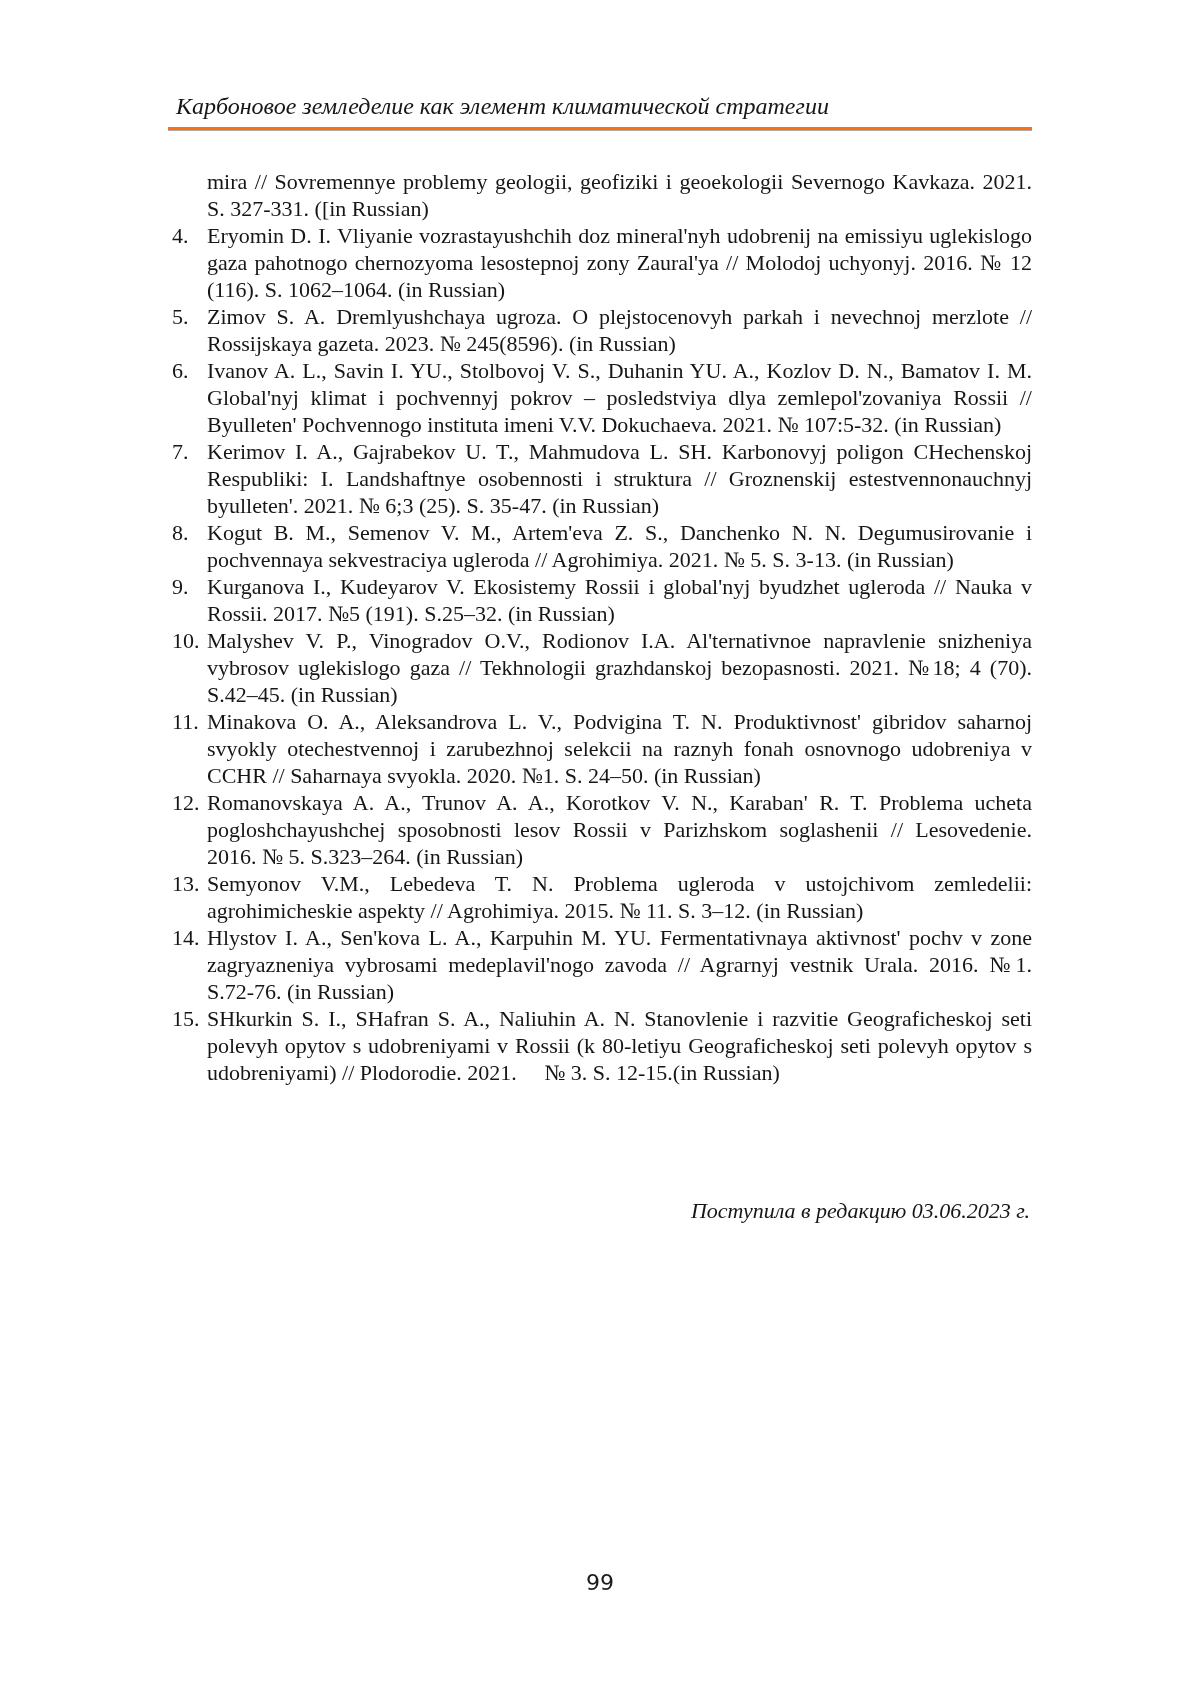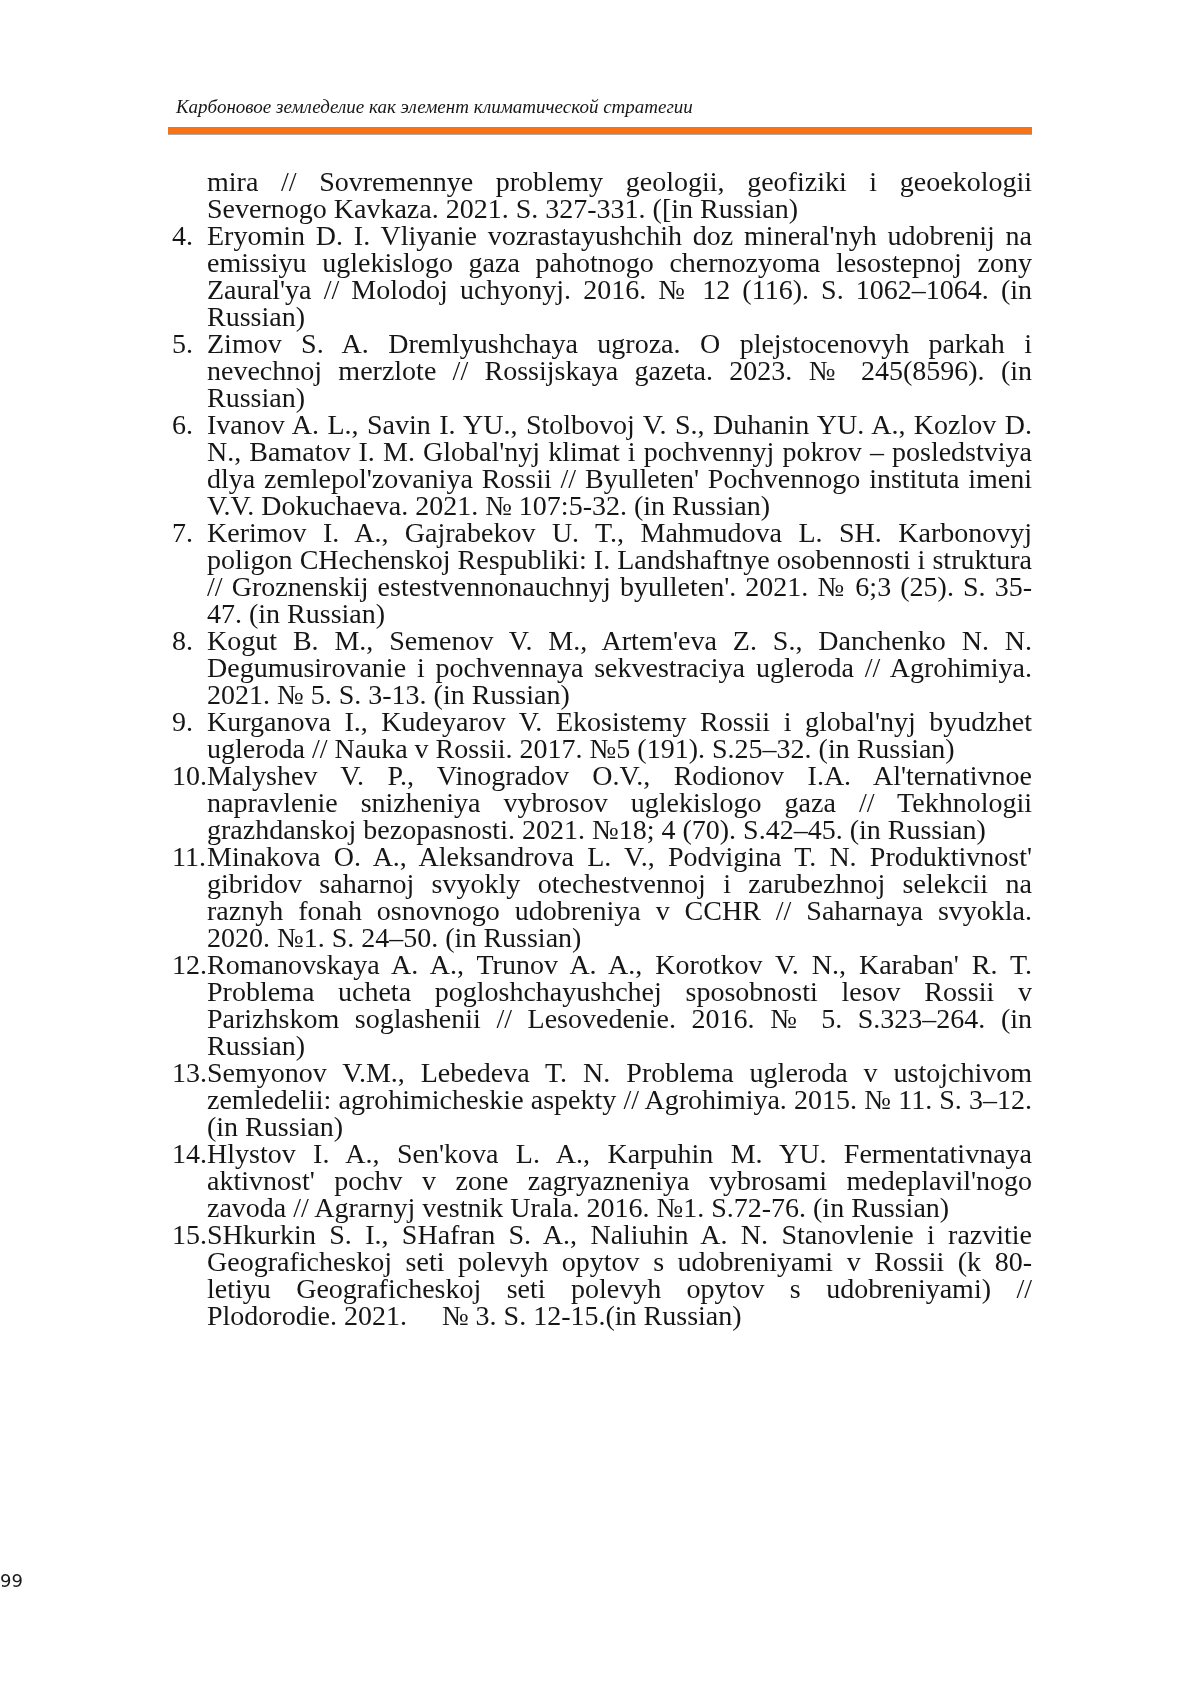--- a/index.html
+++ b/index.html
@@ -17,31 +17,31 @@
     overflow: hidden;
   }
   .running-header {
     position: absolute;
     left: 168px;
     top: 94px;
     width: 864px;
     box-sizing: border-box;
     padding: 0 0 8px 8px;
     font-style: italic;
-    font-size: 19px;
+    font-size: 24px;
     line-height: 25px;
-    border-bottom: 7px solid #f97316;
+    border-bottom: 3px solid #f97316;
     box-shadow: 0 1px 0 #aaaaaa;
   }
   .refs {
     position: absolute;
     left: 160px;
     top: 168px;
     width: 872px;
-    font-size: 28px;
+    font-size: 22px;
     line-height: 27px;
     text-align: justify;
   }
   .ref-cont {
     margin-left: 47px;
   }
   .ref-item {
     padding-left: 47px;
     font-family: Liberation Serif, serif;
   }
@@ -60,23 +60,23 @@
     font-style: italic;
     font-size: 22px;
     line-height: 27px;
     text-align: right;
   }
   .page-num {
     position: absolute;
     left: 0;
     top: 1570px;
     width: 100%;
-    text-align: left;
+    text-align: center;
     font-family: "DejaVu Sans", sans-serif;
-    font-size: 18px;
+    font-size: 22px;
     color: #1a1a1a;
   }
 </style>
 </head>
 <body>
 
 <div class="page">
 
   <div class="running-header">Карбоновое земледелие как элемент климатической стратегии</div>
 
@@ -91,16 +91,17 @@
         <div class="ref-item"><span class="ref-num">9.</span><span>Kurganova I., Kudeyarov V. Ekosistemy Rossii i global'nyj byudzhet ugleroda // Nauka v Rossii. 2017. №5 (191). S.25–32. (in Russian)</span></div>
         <div class="ref-item"><span class="ref-num">10.</span><span>Malyshev V. P., Vinogradov O.V., Rodionov I.A. Al'ternativnoe napravlenie snizheniya vybrosov uglekislogo gaza // Tekhnologii grazhdanskoj bezopasnosti. 2021. №18; 4 (70). S.42–45. (in Russian)</span></div>
         <div class="ref-item"><span class="ref-num">11.</span><span>Minakova O. A., Aleksandrova L. V., Podvigina T. N. Produktivnost' gibridov saharnoj svyokly otechestvennoj i zarubezhnoj selekcii na raznyh fonah osnovnogo udobreniya v CCHR // Saharnaya svyokla. 2020. №1. S. 24–50. (in Russian)</span></div>
         <div class="ref-item"><span class="ref-num">12.</span><span>Romanovskaya A. A., Trunov A. A., Korotkov V. N., Karaban' R. T. Problema ucheta pogloshchayushchej sposobnosti lesov Rossii v Parizhskom soglashenii // Lesovedenie. 2016. № 5. S.323–264. (in Russian)</span></div>
         <div class="ref-item"><span class="ref-num">13.</span><span>Semyonov V.M., Lebedeva T. N. Problema ugleroda v ustojchivom zemledelii: agrohimicheskie aspekty // Agrohimiya. 2015. № 11. S. 3–12. (in Russian)</span></div>
         <div class="ref-item"><span class="ref-num">14.</span><span>Hlystov I. A., Sen'kova L. A., Karpuhin M. YU. Fermentativnaya aktivnost' pochv v zone zagryazneniya vybrosami medeplavil'nogo zavoda // Agrarnyj vestnik Urala. 2016. №1. S.72-76. (in Russian)</span></div>
         <div class="ref-item"><span class="ref-num">15.</span><span>SHkurkin S. I., SHafran S. A., Naliuhin A. N. Stanovlenie i razvitie Geograficheskoj seti polevyh opytov s udobreniyami v Rossii (k 80-letiyu Geograficheskoj seti polevyh opytov s udobreniyami) // Plodorodie. 2021.&nbsp;&nbsp;&nbsp;&nbsp; № 3. S. 12-15.(in Russian)</span></div>
       </div>
   </div>
 
+  <div class="received">Поступила в редакцию 03.06.2023 г.</div>
 
   <div class="page-num">99</div>
 
 </div>
 
 </body></html>

